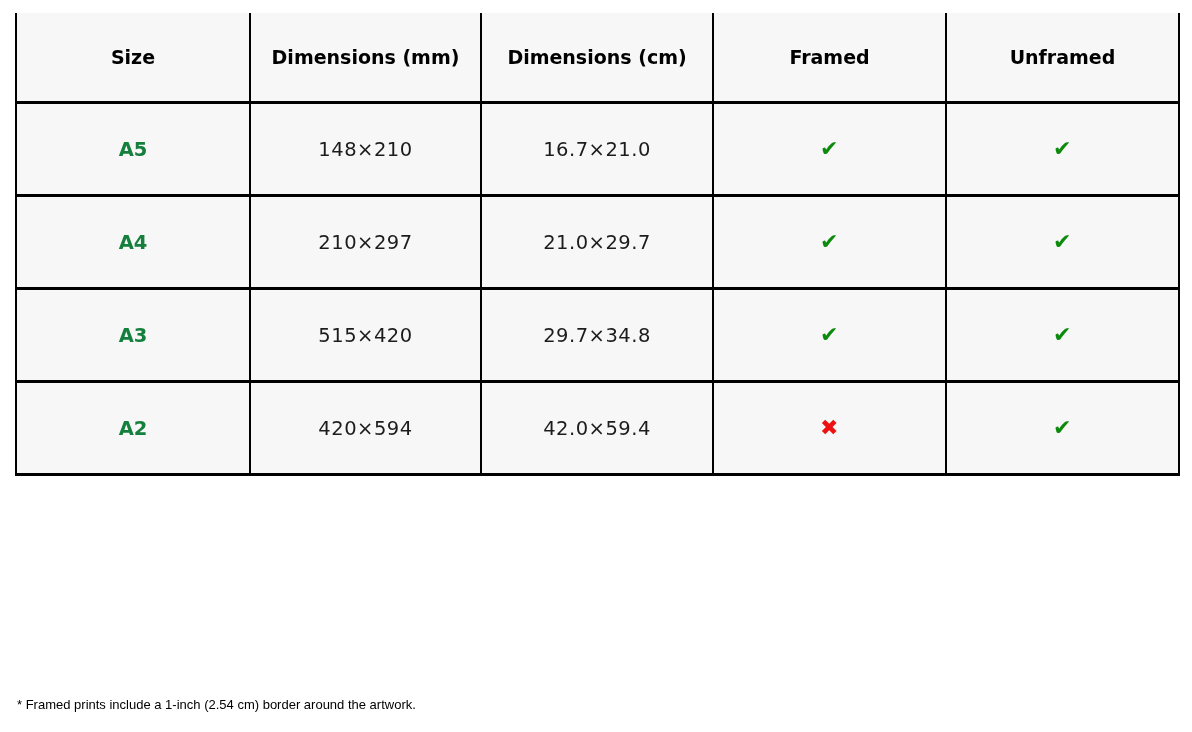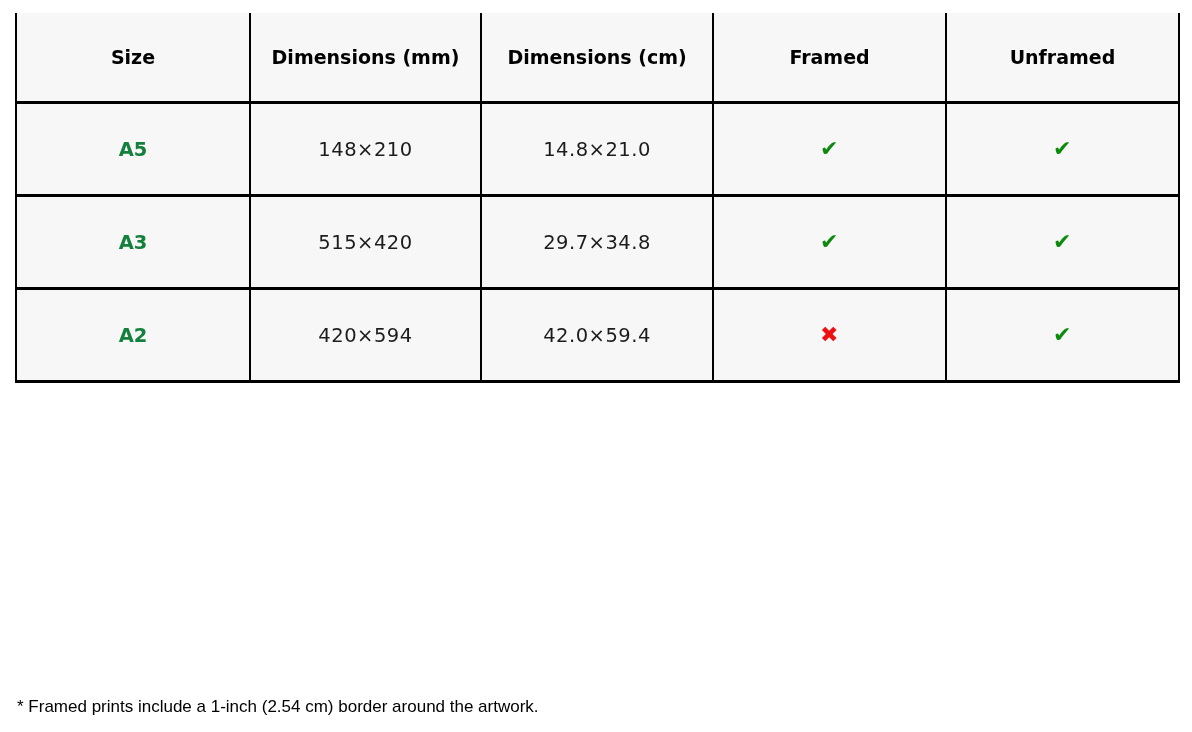--- a/index.html
+++ b/index.html
@@ -55,21 +55,21 @@
     font-size: 22px;
     line-height: 1;
     display: inline-block;
   }
   .mark.check { color: #0c8a0c; }
   .mark.cross { color: #ee1111; }
   .footnote {
     position: absolute;
     left: 17px;
     top: 697px;
-    font-size: 17px;
+    font-size: 13px;
     color: #000000;
     font-family: "Liberation Sans", "DejaVu Sans", sans-serif;
   }
 </style>
 </head>
 <body>
 
 <table class="size-table">
   <colgroup>
     <col style="width:234px">
@@ -84,21 +84,28 @@
       <th>Dimensions (mm)</th>
       <th>Dimensions (cm)</th>
       <th>Framed</th>
       <th>Unframed</th>
     </tr>
   </thead>
   <tbody>
     <tr>
       <td class="size-cell">A5</td>
       <td>148×210</td>
-      <td>14.8×21.0</td>
+      <td>16.7×21.0</td>
+      <td><span class="mark check">✔</span></td>
+      <td><span class="mark check">✔</span></td>
+    </tr>
+    <tr>
+      <td class="size-cell">A4</td>
+      <td>210×297</td>
+      <td>21.0×29.7</td>
       <td><span class="mark check">✔</span></td>
       <td><span class="mark check">✔</span></td>
     </tr>
     <tr>
       <td class="size-cell">A3</td>
       <td>515×420</td>
       <td>29.7×34.8</td>
       <td><span class="mark check">✔</span></td>
       <td><span class="mark check">✔</span></td>
     </tr>

